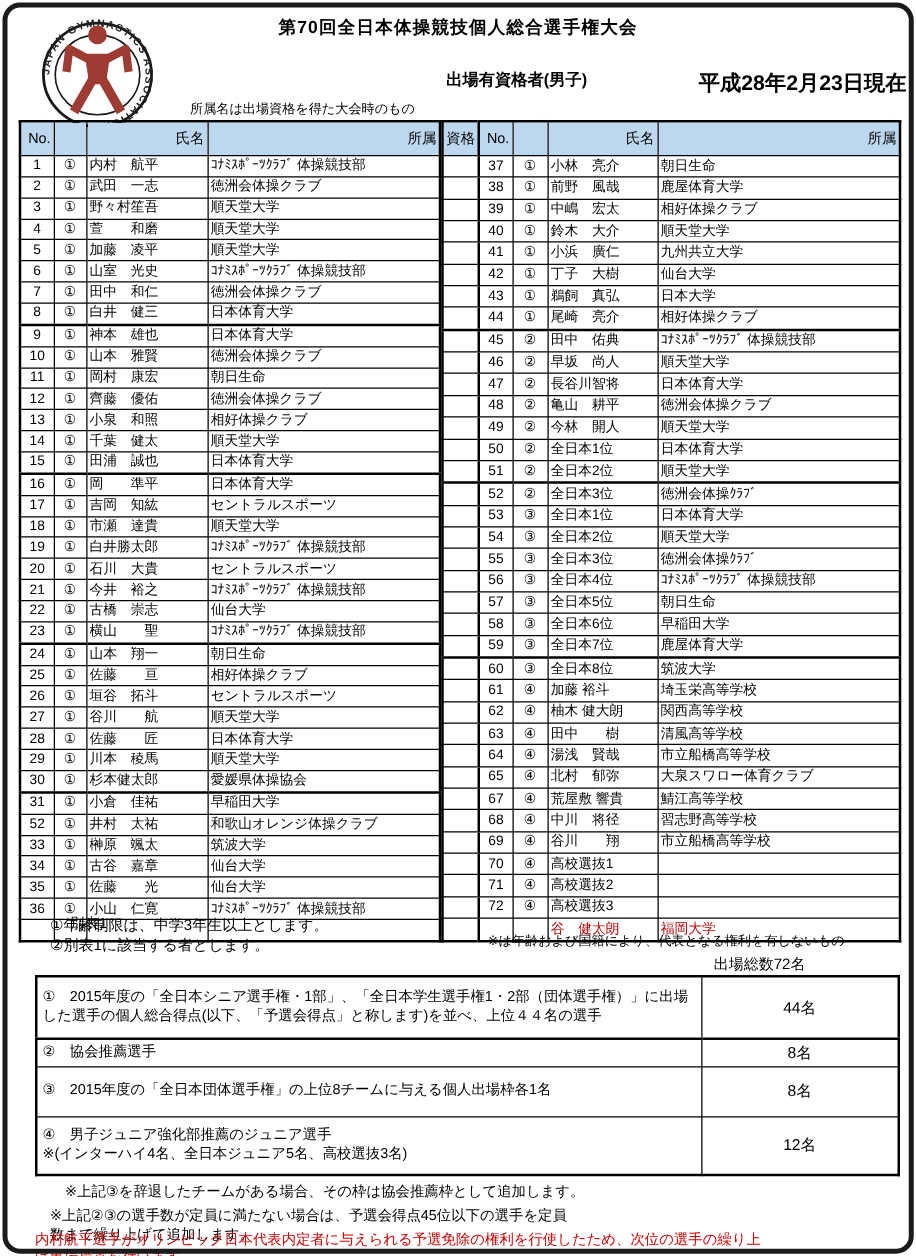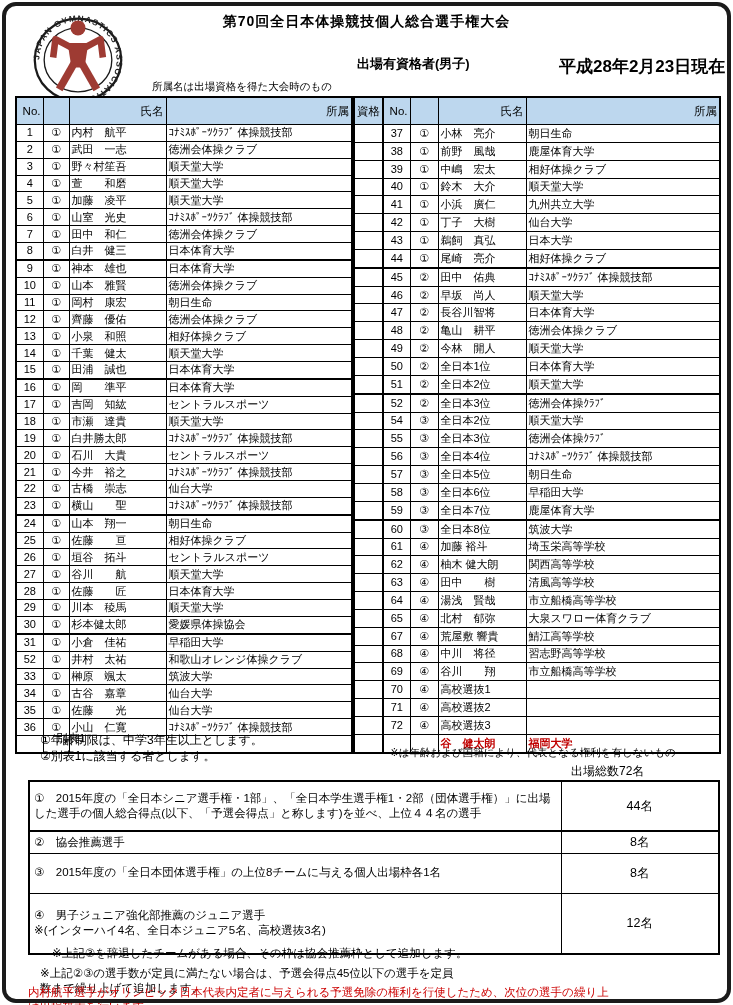--- a/index.html
+++ b/index.html
@@ -11,33 +11,33 @@
   .subtitle{top:55px;left:357px;font-weight:bold;font-size:13px;}
   .date{top:55px;left:559px;font-weight:bold;font-size:17px;}
   .note-affil{top:80px;left:152px;font-size:10.5px;}
   .roster{top:96px;left:15px;display:flex;}
   table{border-collapse:collapse;table-layout:fixed;border:2px solid #000;}
   td,th{border:1px solid #000;font-size:11px;padding:0 2px;height:15.86px;overflow:hidden;
         white-space:nowrap;line-height:15px;}
   th{background:#bdd7ee;font-weight:normal;text-align:right;height:26px;font-size:11.5px;}
   .c{text-align:center;padding:0;}
   tr.thick td{border-bottom-width:2px;}
-  tr.red td{color:#c00000;font-weight:bold;}
+  tr.red td{color:#c00000;}
   .right-tbl td:nth-child(2),.right-tbl th:nth-child(2){border-left-width:2px;}
   .asterisk-note{top:714px;left:390px;font-size:10.5px;margin-top:32px;}
   .note-age{top:732px;left:40px;font-size:12px;}
   .note-table{top:748px;left:40px;font-size:12px;}
   .app-label{top:731px;left:56px;font-size:11.5px;}
   .app-total{top:763px;left:571px;font-size:12px;}
   .app{top:780px;left:28px;}
   .app tr:nth-child(1){height:50px;}
   .app tr:nth-child(2){height:22px;}
   .app tr:nth-child(2) td{border-top-width:2px;}
   .app tr:nth-child(3){height:40px;}
-  .app tr:nth-child(4){height:61px;}
+  .app tr:nth-child(4){height:47px;}
   .app td{vertical-align:middle;}
   .app .desc{font-size:11.5px;padding:1px 4px;}
   .app .desc div{white-space:normal;line-height:15.5px;}
   .app .desc div.nowrap{white-space:nowrap;overflow:hidden;}
   .app .cnt{text-align:center;font-size:12.5px;}
   .note-withdraw{top:946px;left:40px;font-size:11.5px;margin-left:12px;}
   .note-fill{top:966px;left:40px;font-size:11.5px;line-height:14.5px;}
   .red-note{top:986px;left:28px;width:700px;color:#cc0000;font-size:11.5px;line-height:13.5px;}
   .logo{top:11px;left:21px;width:114px;height:94px;}
 </style>
@@ -434,20 +434,27 @@
             <td class="c">②</td>
             <td>全日本2位</td>
             <td>順天堂大学</td>
           </tr>
           <tr>
             <td class="c"></td>
             <td class="c">52</td>
             <td class="c">②</td>
             <td>全日本3位</td>
             <td>徳洲会体操ｸﾗﾌﾞ</td>
+          </tr>
+          <tr>
+            <td class="c"></td>
+            <td class="c">53</td>
+            <td class="c">③</td>
+            <td>全日本1位</td>
+            <td>日本体育大学</td>
           </tr>
           <tr>
             <td class="c"></td>
             <td class="c">54</td>
             <td class="c">③</td>
             <td>全日本2位</td>
             <td>順天堂大学</td>
           </tr>
           <tr>
             <td class="c"></td>

